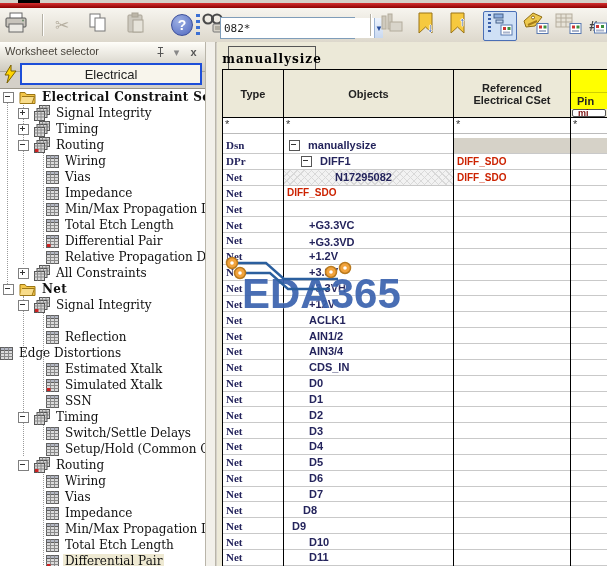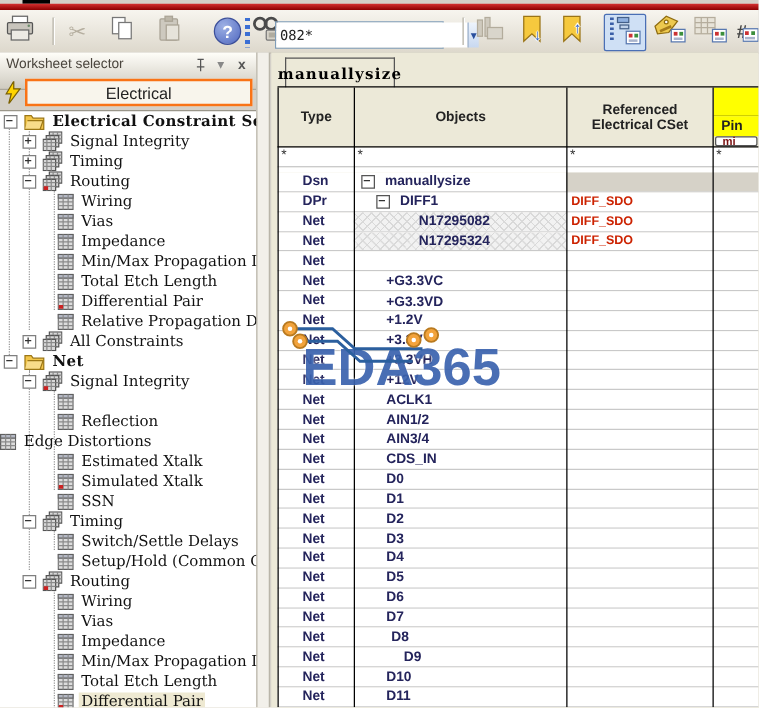--- a/index.html
+++ b/index.html
@@ -33,21 +33,21 @@
 
   
   #panel{position:absolute;left:0;top:42px;width:205px;height:524px;background:#d4d0c8;}
   #panel-title{position:absolute;left:0;top:0;width:205px;height:30px;
                background:linear-gradient(#fffef9,#cfcbc0);border-bottom:1px solid #aaa69a;
                font-size:11px;color:#4a453d;line-height:18px;padding-left:5px;box-sizing:border-box;}
   .title-ico{position:absolute;top:3px;width:13px;height:13px;display:flex;align-items:center;justify-content:center;
              font-size:11px;color:#555;}
   #elec-row{position:absolute;left:0;top:20px;width:205px;height:25px;}
   #elec-btn{position:absolute;left:20px;top:1px;width:182px;height:22px;background:#f8f5ec;
-            border:2px solid #f97316;box-sizing:border-box;display:flex;align-items:center;justify-content:center;
+            border:2px solid #1d4ed8;box-sizing:border-box;display:flex;align-items:center;justify-content:center;
             font-size:13px;color:#222;}
   #tree{position:absolute;left:0;top:46px;width:205px;height:478px;background:#fff;
         border-top:1px solid #9a968a;overflow:hidden;}
   .guide{position:absolute;width:0;border-left:1px dotted #9a9a9a;z-index:0;}
   .trow{position:relative;height:16px;display:flex;align-items:center;z-index:1;white-space:nowrap;
         font-family:"DejaVu Serif",serif;font-size:12px;color:#111;}
   .trow .lbl{padding:0 2px;}
   .trow.bold .lbl{font-weight:bold;letter-spacing:0.3px;}
   .trow.selected .lbl{background:#eee9d2;}
   .ebox{width:9px;height:9px;border:1px solid #7f7f7f;background:#fff;position:relative;flex:none;margin-right:5px;}
@@ -75,21 +75,21 @@
            border-radius:2px;font-size:9px;font-weight:bold;color:#7a1010;line-height:7px;padding-left:5px;box-sizing:border-box;}
   .vline{position:absolute;top:28px;height:496px;width:1px;background:#000;z-index:6;pointer-events:none;}
   .hline-top{position:absolute;left:5px;top:27px;width:385px;height:1px;background:#000;z-index:6;}
   .hline-hdr{position:absolute;left:5px;top:75px;width:385px;height:1px;background:#000;z-index:6;}
   .frow{position:absolute;left:5px;top:76px;width:385px;height:15px;background:#fff;border-bottom:1px solid #bbb;}
   .fcell{position:absolute;top:0;height:15px;font-size:11px;color:#333;padding-left:3px;box-sizing:border-box;}
   .gaprow{position:absolute;left:5px;top:92px;width:385px;height:4px;background:#fff;}
   #rows{position:absolute;left:5px;top:96px;width:385px;}
   .drow{position:relative;height:14.85px;border-bottom:1px solid #c9c9c9;background:#fff;display:flex;}
   .dc{height:100%;display:flex;align-items:center;overflow:hidden;white-space:nowrap;box-sizing:border-box;}
-  .dc.type{width:61px;padding-left:20px;}
+  .dc.type{width:61px;padding-left:4px;font-family:Liberation Serif, serif;}
   .dc.obj{width:170px;}
   .dc.ref{width:117px;padding-left:4px;}
   .dc.pin{flex:1;}
   .dtext{font-size:11px;font-weight:bold;color:#24245c;}
   .reftext{font-size:10px;font-weight:bold;color:#cc2200;}
   .gray{background:#d6d2c8;}
   .hatch{background-color:#f2f2f2;
          background-image:repeating-linear-gradient(45deg,#d9d9d9 0 1px,transparent 1px 5px),
                           repeating-linear-gradient(-45deg,#d9d9d9 0 1px,transparent 1px 5px);}
   .ebox2{width:9px;height:9px;border:1px solid #555;background:#fff;position:relative;flex:none;margin-right:8px;}
@@ -724,23 +724,20 @@
           </div>
           <div class="dc ref">
             <span class="reftext">DIFF_SDO</span>
           </div>
           <div class="dc pin"></div>
         </div>
         <div class="drow">
           <div class="dc type">
             <span class="dtext">Net</span>
           </div>
-          <div class="dc obj hatch" style="padding-left: 52px;">
-            <span class="dtext">N17295324</span>
-          </div>
           <div class="dc ref">
             <span class="reftext">DIFF_SDO</span>
           </div>
           <div class="dc pin"></div>
         </div>
         <div class="drow">
           <div class="dc type">
             <span class="dtext">Net</span>
           </div>
           <div class="dc obj" style="padding-left: 20px; margin-top: 32px;">
@@ -926,31 +923,31 @@
           <div class="dc obj" style="padding-left: 26px;">
             <span class="dtext">D7</span>
           </div>
           <div class="dc ref"></div>
           <div class="dc pin"></div>
         </div>
         <div class="drow">
           <div class="dc type">
             <span class="dtext">Net</span>
           </div>
-          <div class="dc obj" style="padding-left: 30px;">
+          <div class="dc obj" style="padding-left: 20px;">
             <span class="dtext">D8</span>
           </div>
           <div class="dc ref"></div>
           <div class="dc pin"></div>
         </div>
         <div class="drow">
           <div class="dc type">
             <span class="dtext">Net</span>
           </div>
-          <div class="dc obj" style="padding-left: 40px;">
+          <div class="dc obj" style="padding-left: 9px;">
             <span class="dtext">D9</span>
           </div>
           <div class="dc ref"></div>
           <div class="dc pin"></div>
         </div>
         <div class="drow">
           <div class="dc type">
             <span class="dtext">Net</span>
           </div>
           <div class="dc obj" style="padding-left: 26px;">

